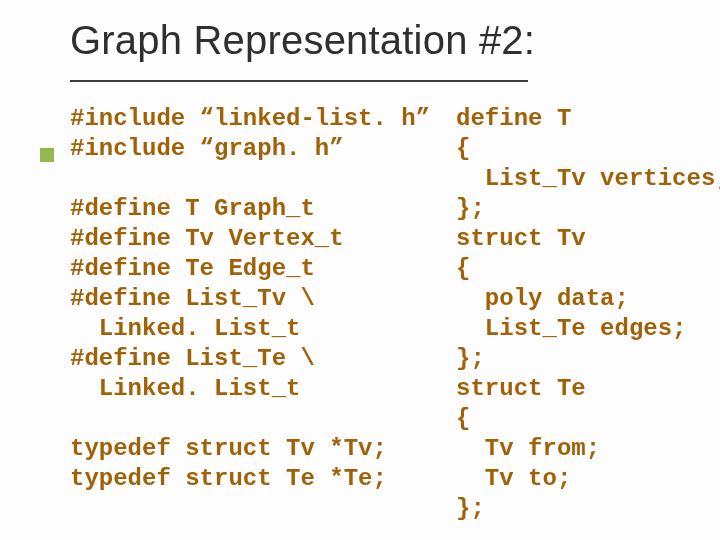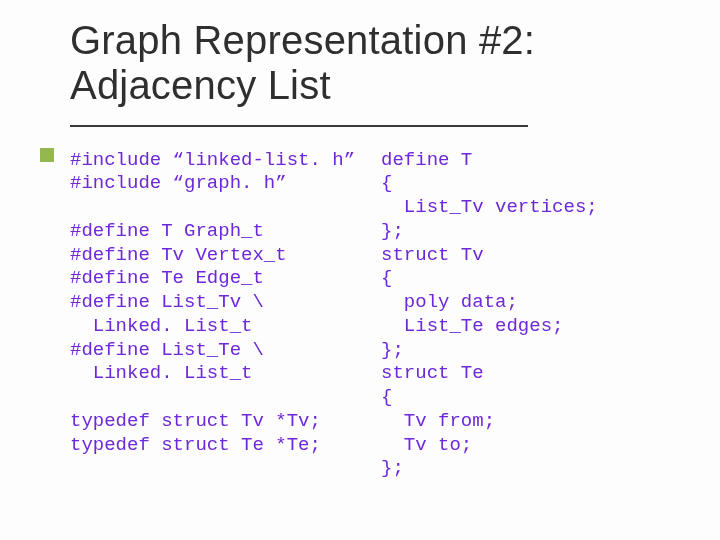--- a/index.html
+++ b/index.html
@@ -42,35 +42,34 @@
     width: 14px;
     height: 14px;
     background: #94b84f;
   }
   .columns {
     display: flex;
     gap: 26px;
   }
   .col {
     font-family: "Courier New", Courier, monospace;
-    font-size: 19px;
+    font-size: 24px;
     line-height: 1.25;
     white-space: pre;
-    font-weight: normal;
-    color: #6d28d9;
+    font-weight: bold;
+    color: #a16207;
   }
 </style>
 </head>
 <body>
 
 <div class="slide">
 
   <div class="title-block">
     <div class="title-line">Graph Representation #2:</div>
-    <div class="title-line">Adjacency List</div>
   </div>
 
   <hr class="rule">
   <div class="accent"></div>
 
   <div class="columns">
     <div class="col">#include “linked-list. h”
 #include “graph. h”
 
 #define T Graph_t

